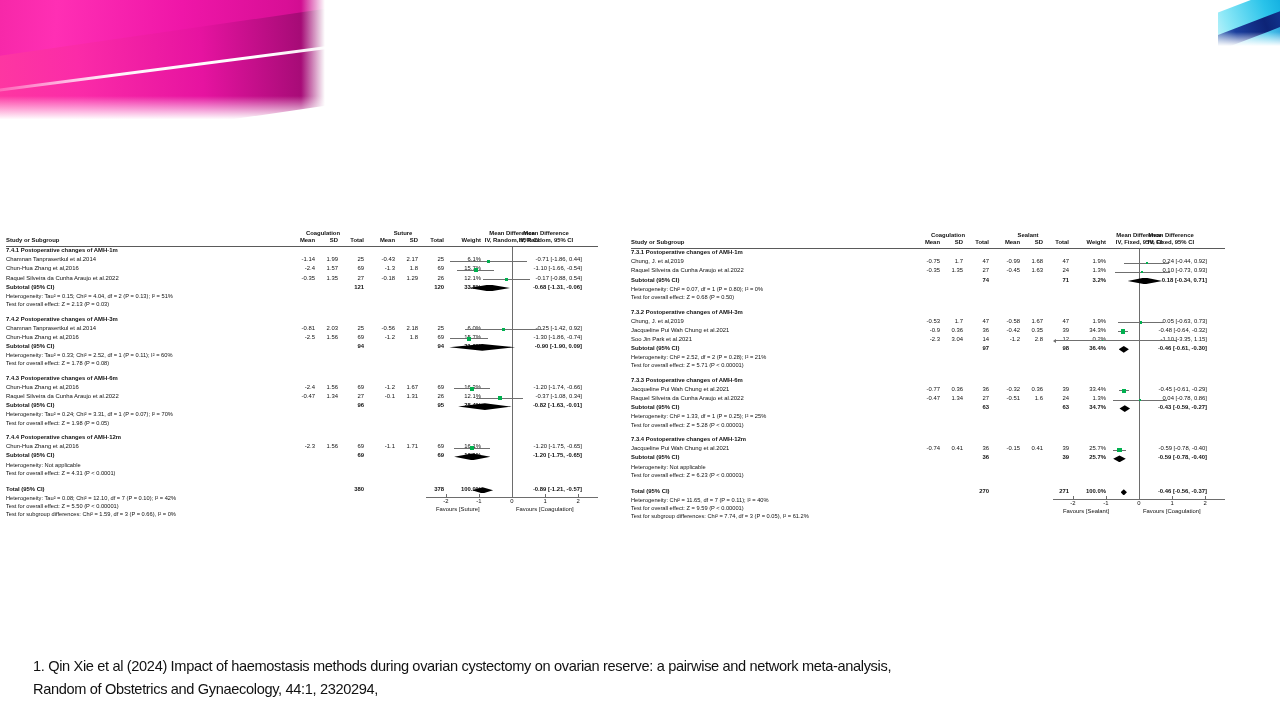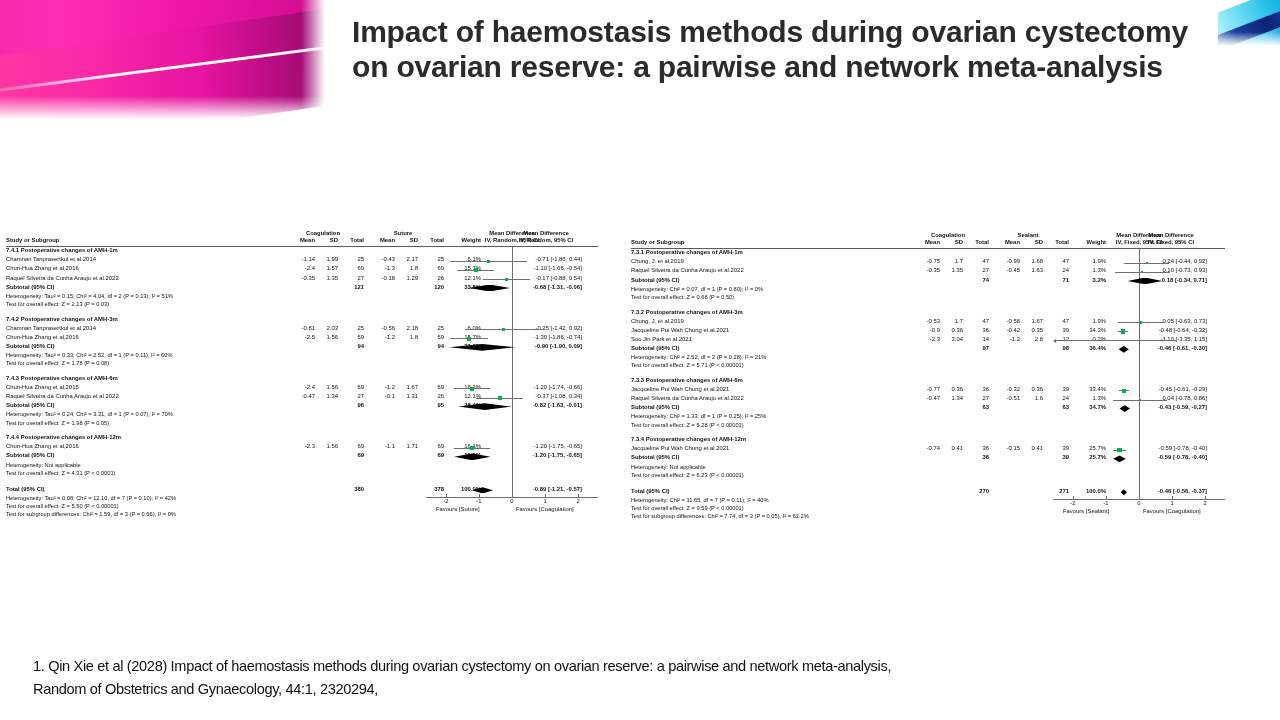--- a/index.html
+++ b/index.html
@@ -102,21 +102,20 @@
 </div>
 
 <div id="deco-topright">
   <div class="tb t1"></div>
   <div class="tb t2"></div>
   <div class="tb t3"></div>
   <div class="tfade"></div>
 </div>
 
 <div id="title-block">
-  <h1 id="paper-title">Impact of haemostasis methods during ovarian cystectomy on ovarian reserve: a pairwise and network meta-analysis</h1>
 </div>
 
 <div class="forest" id="forest-left" style="height: 303.6px;">
     <div class="hdr-group" style="left:283px;top:0px;width:72px;">Coagulation</div>
     <div class="hdr-group" style="left:363px;top:0px;width:72px;">Suture</div>
     <div class="hdr-group" style="left:496px;top:0px;width:92px;">Mean Difference</div>
     <div class="hdr-group" style="left:422px;top:0px;width:172px;">Mean Difference</div>
     <div class="hdr-col" style="left:2px;top:7.2px;">Study or Subgroup</div>
     <div class="hdr-col" style="left:281px;top:7.2px;width:30px;text-align:right;">Mean</div>
     <div class="hdr-col" style="left:304px;top:7.2px;width:30px;text-align:right;">SD</div>
@@ -558,15 +557,15 @@
     <div class="ticklab" style="left:510px;top:267.9999999999999px;">0</div>
     <div class="tick" style="left:543.0769230769231px;top:262.9999999999999px;"></div>
     <div class="ticklab" style="left:543.0769230769231px;top:267.9999999999999px;">1</div>
     <div class="tick" style="left:576.1538461538462px;top:262.9999999999999px;"></div>
     <div class="ticklab" style="left:576.1538461538462px;top:267.9999999999999px;">2</div>
     <div class="favlab" style="left:434px;top:275.4999999999999px;">Favours [Sealant]</div>
     <div class="favlab" style="left:514px;top:275.4999999999999px;">Favours [Coagulation]</div>
   </div>
 
 <div id="citation">
-  <div>1. Qin Xie et al (2028) Impact of haemostasis methods during ovarian cystectomy on ovarian reserve: a pairwise and network meta-analysis,</div>
+  <div>1. Qin Xie et al (2024) Impact of haemostasis methods during ovarian cystectomy on ovarian reserve: a pairwise and network meta-analysis,</div>
   <div>Random of Obstetrics and Gynaecology, 44:1, 2320294,</div>
 </div>
 
 </body></html>

